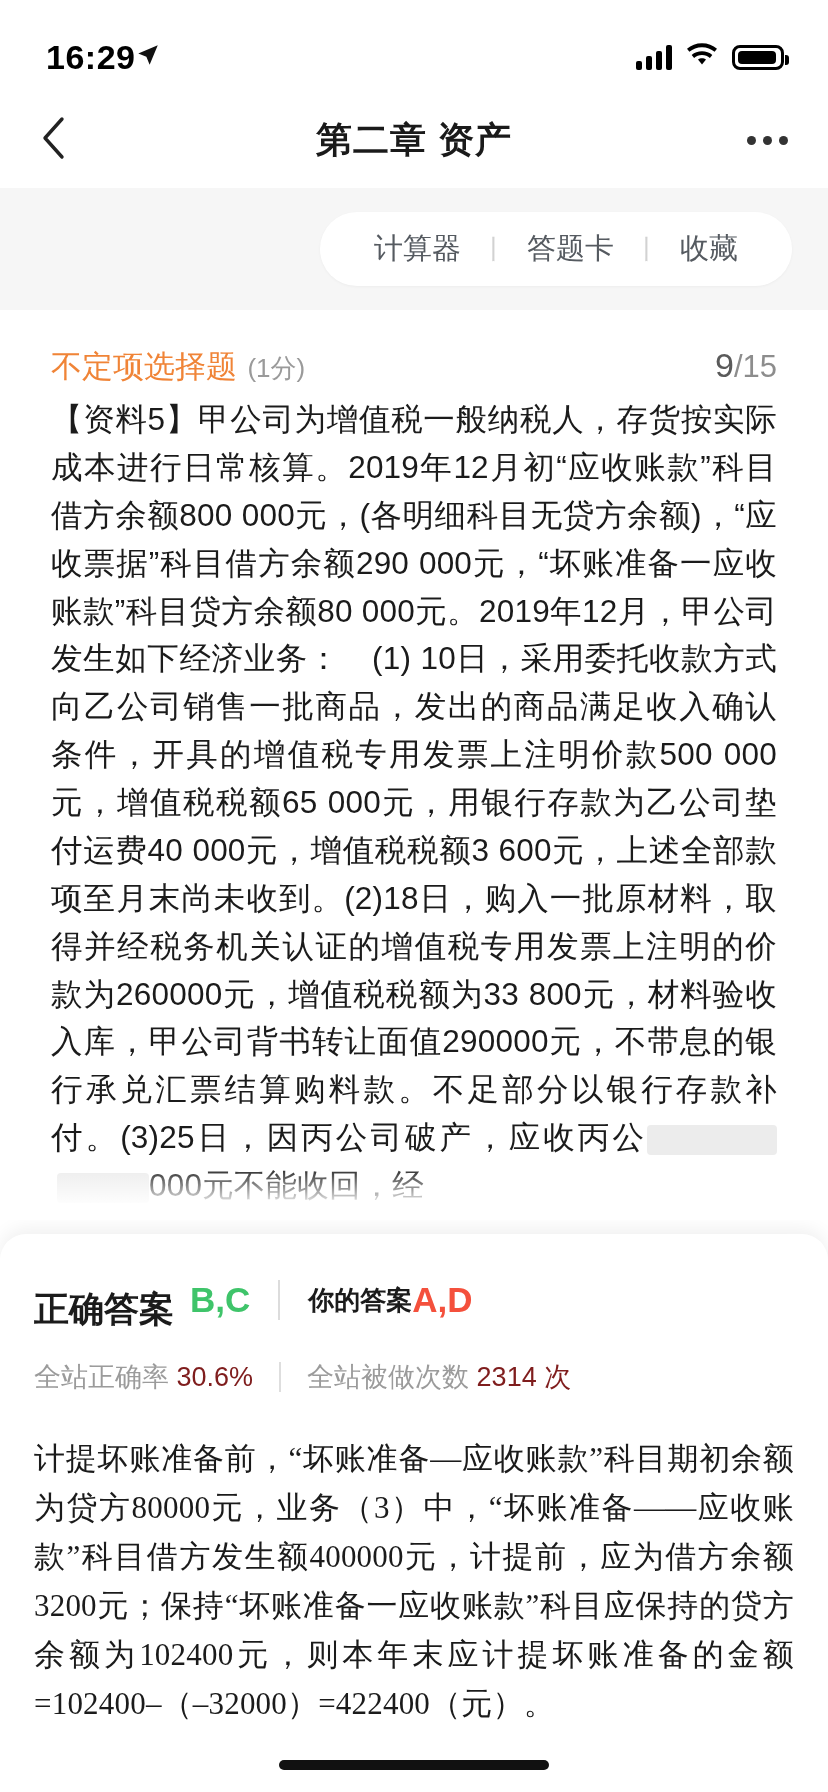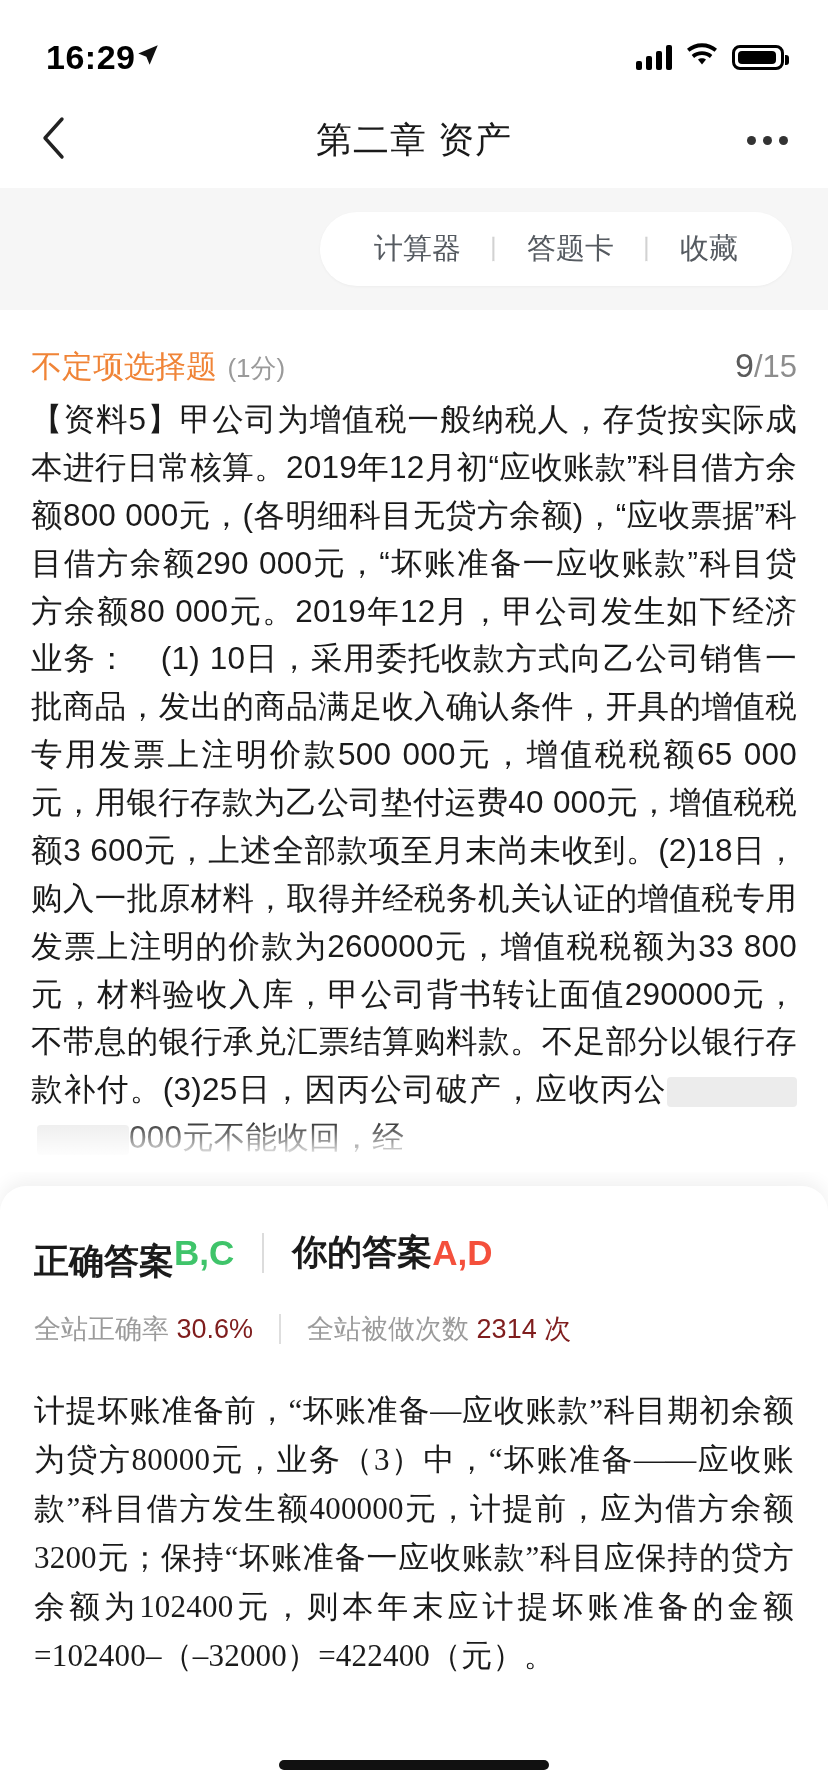--- a/index.html
+++ b/index.html
@@ -95,21 +95,21 @@
     padding: 0 40px;
     background: #ffffff;
   }
   .nav-back {
     width: 60px; height: 60px;
     display: flex; align-items: center; justify-content: flex-start;
     cursor: pointer;
   }
   .nav-title {
     font-size: 36px;
-    font-weight: 400;
+    font-weight: 700;
     color: #1a1a1a;
     letter-spacing: 1px;
   }
   .nav-more {
     width: 60px; height: 60px;
     display: flex; align-items: center; justify-content: flex-end;
     gap: 7px;
     cursor: pointer;
   }
   .nav-more i {
@@ -149,21 +149,21 @@
   .tool-sep {
     color: #d2d2d2;
     font-size: 26px;
   }
 
   
   .q-card {
     background: #ffffff;
     border-radius: 24px 24px 0 0;
     flex: 0 0 auto;
-    padding: 0 31px;
+    padding: 0 51px;
     position: relative;
     overflow: hidden;
   }
   .q-head {
     display: flex;
     align-items: baseline;
     justify-content: space-between;
     padding: 36px 0 8px 0;
   }
   .q-type {
@@ -230,30 +230,30 @@
   .ans-label {
     font-size: 35px;
     font-weight: 700;
     color: #1b1b1b;
     margin-top: 18px;
   }
   .ans-correct {
     font-size: 35px;
     font-weight: 700;
     color: #3fc46a;
-    margin-left: 0;
+    margin-left: 16px;
   }
   .ans-divider {
     width: 2px;
     height: 40px;
     background: #dcdcdc;
     margin: 0 28px;
   }
   .ans-your-label {
-    font-size: 35px;
+    font-size: 26px;
     font-weight: 700;
     color: #1b1b1b;
   }
   .ans-your {
     font-size: 35px;
     font-weight: 700;
     color: #f4503c;
   }
   .exp-title {
     font-size: 29px;

